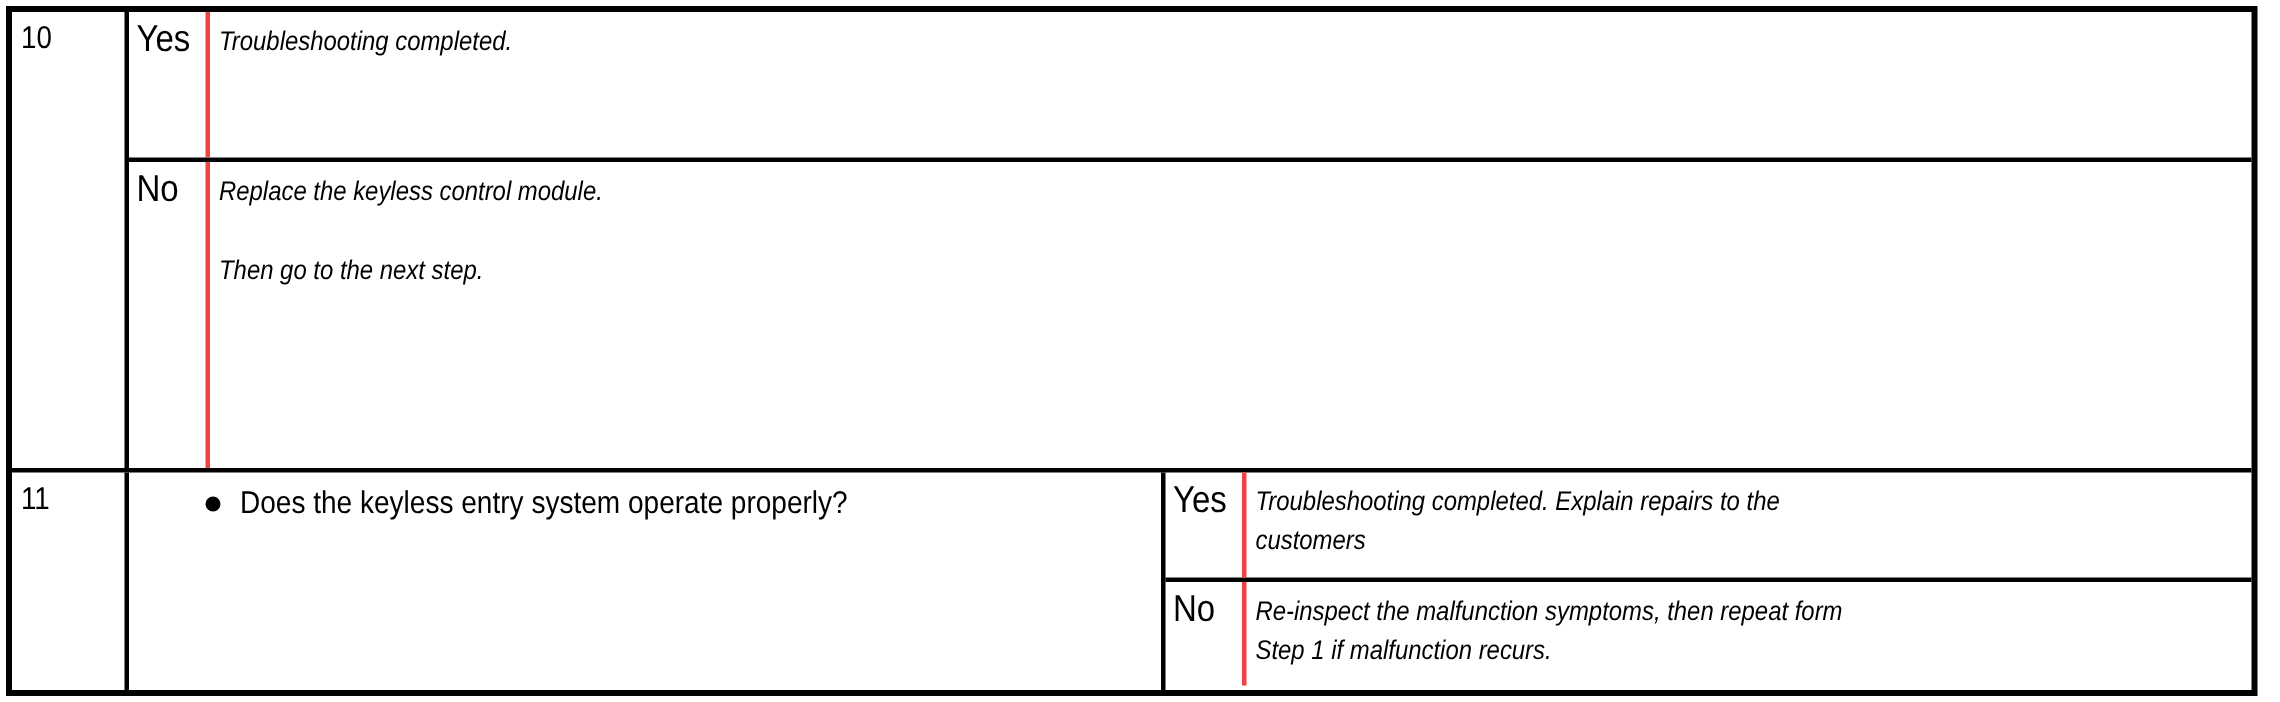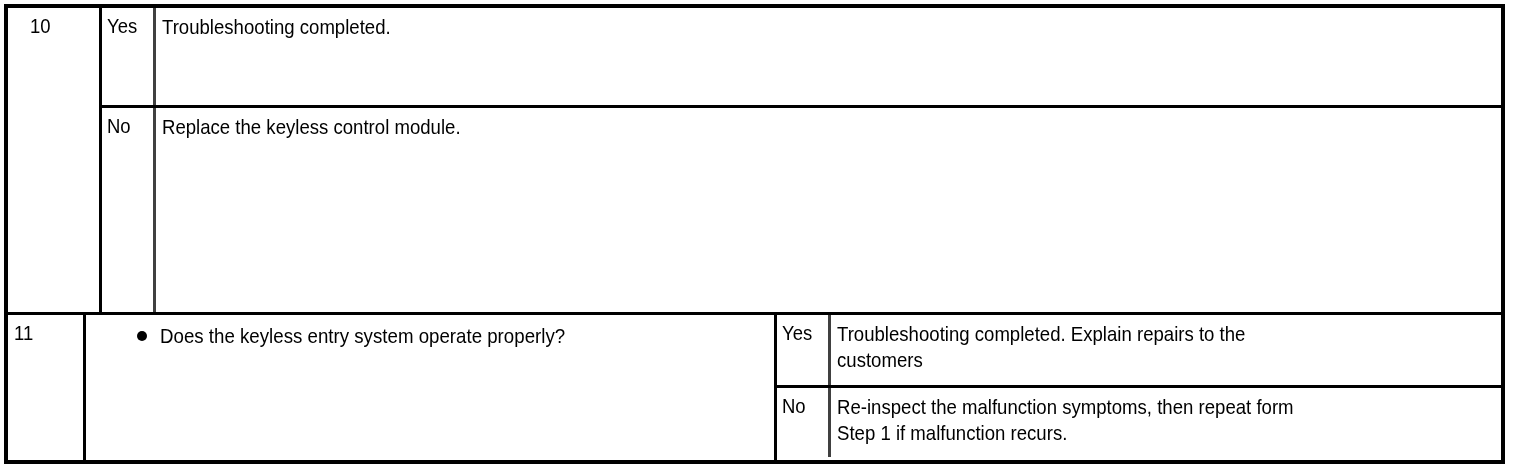--- a/index.html
+++ b/index.html
@@ -35,21 +35,21 @@
     background: #ffffff;
   }
 
   .row {
     display: flex;
     box-sizing: border-box;
     width: 100%;
   }
   .row-10 { height: 307px; }
   .row-11 { height: 145px; }
-  .row-10 { border-bottom: 3px solid #000000; padding-left: 16px; }
+  .row-10 { border-bottom: 3px solid #000000; }
 
   
   .col-step {
     box-sizing: border-box;
     width: 78px;
     flex: 0 0 78px;
     border-right: 3px solid #000000;
     padding: 6px 0 0 6px;
   }
   .step-num {
@@ -112,41 +112,42 @@
   }
   .r10-yes { height: 100px; border-bottom: 3px solid #000000; }
   .r10-no  { height: 204px; }
   .r11-yes { height: 73px; border-bottom: 3px solid #000000; }
   .r11-no  { height: 69px; }
 
   .cell-answer {
     box-sizing: border-box;
     width: 54px;
     flex: 0 0 54px;
-    border-right: 3px solid #404040;
+    border-right: 3px solid #ef4444;
     padding: 6px 0 0 5px;
-    font-size: 21px;
+    font-size: 25px;
     line-height: 24px;
   }
   .cell-answer .atxt {
     display: inline-block;
     transform: scaleX(0.88);
     transform-origin: left center;
     white-space: nowrap;
   }
 
   .cell-text {
     box-sizing: border-box;
     flex: 1 1 auto;
     padding: 6px 8px 0 6px;
   }
   .para {
-    font-size: 21px;
+    font-size: 18px;
     line-height: 26px;
     margin: 0 0 0 0;
+    font-style: italic;
   }
   .para .ptxt {
     display: inline-block;
     transform: scaleX(0.885);
     transform-origin: left top;
     white-space: pre-line;
   }
   .para + .para { margin-top: 27px; }
 </style>
 </head>
@@ -172,20 +173,21 @@
             <p class="para"><span class="ptxt">Troubleshooting completed.</span></p>
           </div>
         </div>
 
         <div class="result-block r10-no">
           <div class="cell-answer">
             <span class="atxt">No</span>
           </div>
           <div class="cell-text">
             <p class="para"><span class="ptxt">Replace the keyless control module.</span></p>
+            <p class="para"><span class="ptxt">Then go to the next step.</span></p>
           </div>
         </div>
 
       </div>
     </div>
 
     <div class="row row-11">
 
       <div class="col-step">
         <div class="step-num">11</div>

